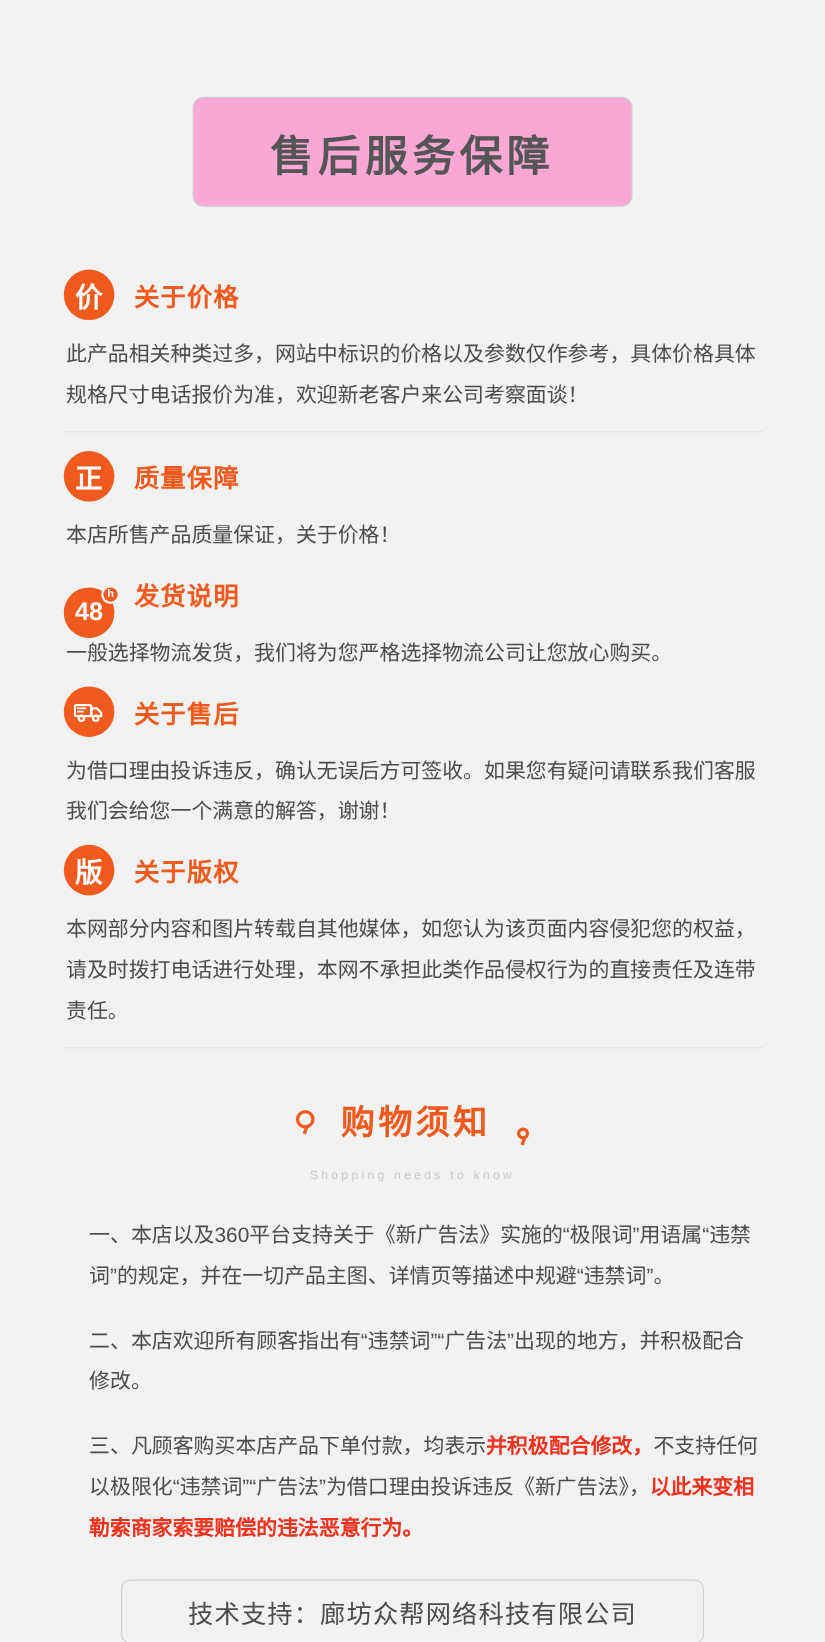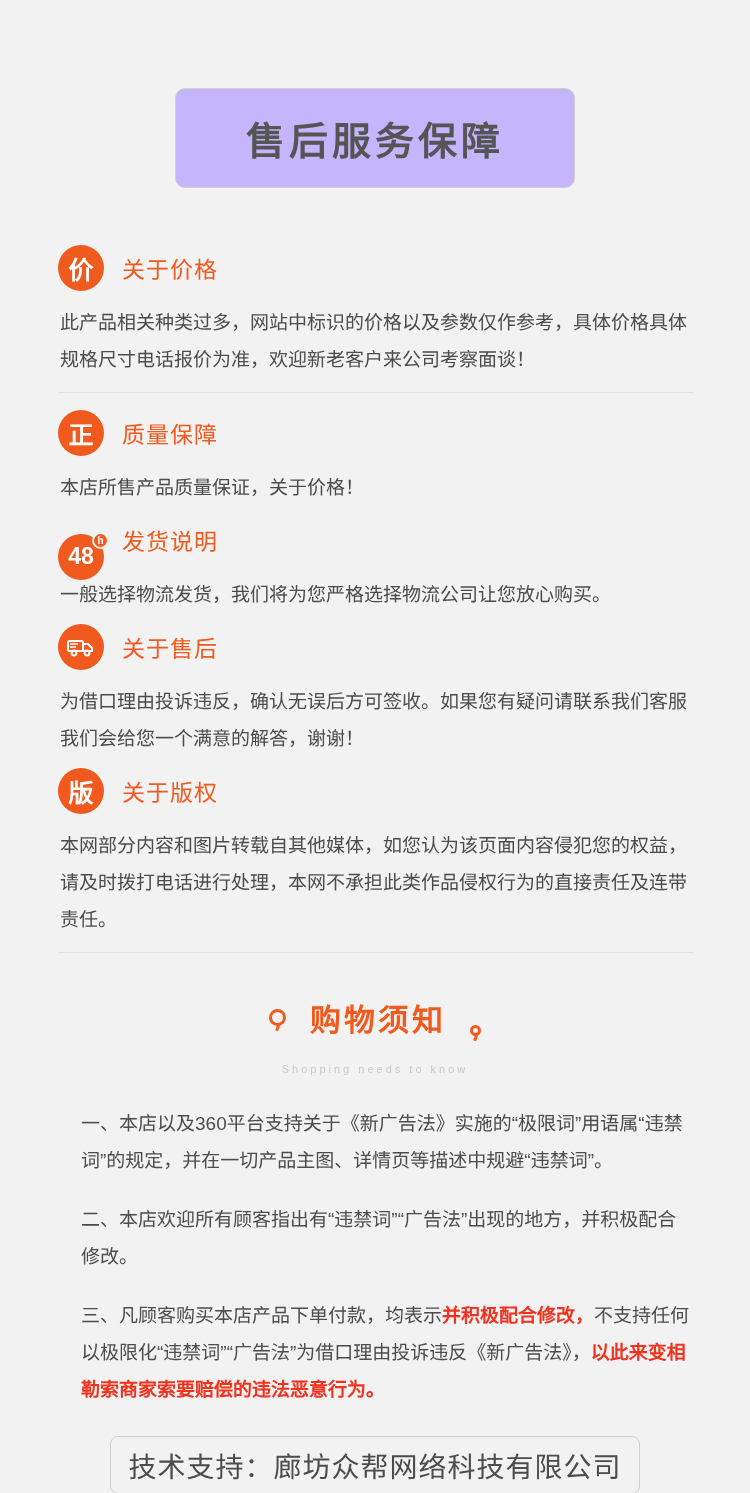--- a/index.html
+++ b/index.html
@@ -21,21 +21,21 @@
   
   .title-box {
     margin: 88px auto 0;
     width: 400px;
     height: 100px;
     border: 1px solid #cfcfcf;
     border-radius: 10px;
     display: flex;
     align-items: center;
     justify-content: center;
-    background: #c4b5fd;
+    background: #f9a8d4;
   }
   .title-box .t {
     font-size: 39px;
     letter-spacing: 4px;
     color: #555555;
     font-weight: bold;
   }
 
   
   .service-list {
@@ -79,21 +79,21 @@
     display: flex;
     align-items: center;
     justify-content: center;
     border: 2px solid #f2f2f2;
   }
   .badge svg { display:block; }
   .svc-title {
     margin-left: 18px;
     font-size: 23px;
     color: #f05a1e;
-    font-weight: normal;
+    font-weight: bold;
     letter-spacing: 1px;
   }
   .svc-body {
     font-size: 19px;
     line-height: 37px;
     color: #4c4c4c;
     padding-left: 2px;
     padding-right: 4px;
   }
   .divider {
@@ -161,21 +161,21 @@
     margin: 28px auto 0;
     width: 530px;
     height: 58px;
     border: 1px solid #cfcfcf;
     border-radius: 8px;
     display: flex;
     align-items: center;
     justify-content: center;
   }
   .footer .txt {
-    font-size: 28px;
+    font-size: 23px;
     color: #4c4c4c;
     letter-spacing: 1px;
   }
   .bottom-pad { height: 34px; }
 </style>
 </head>
 <body>
 
 <div class="page">
 

